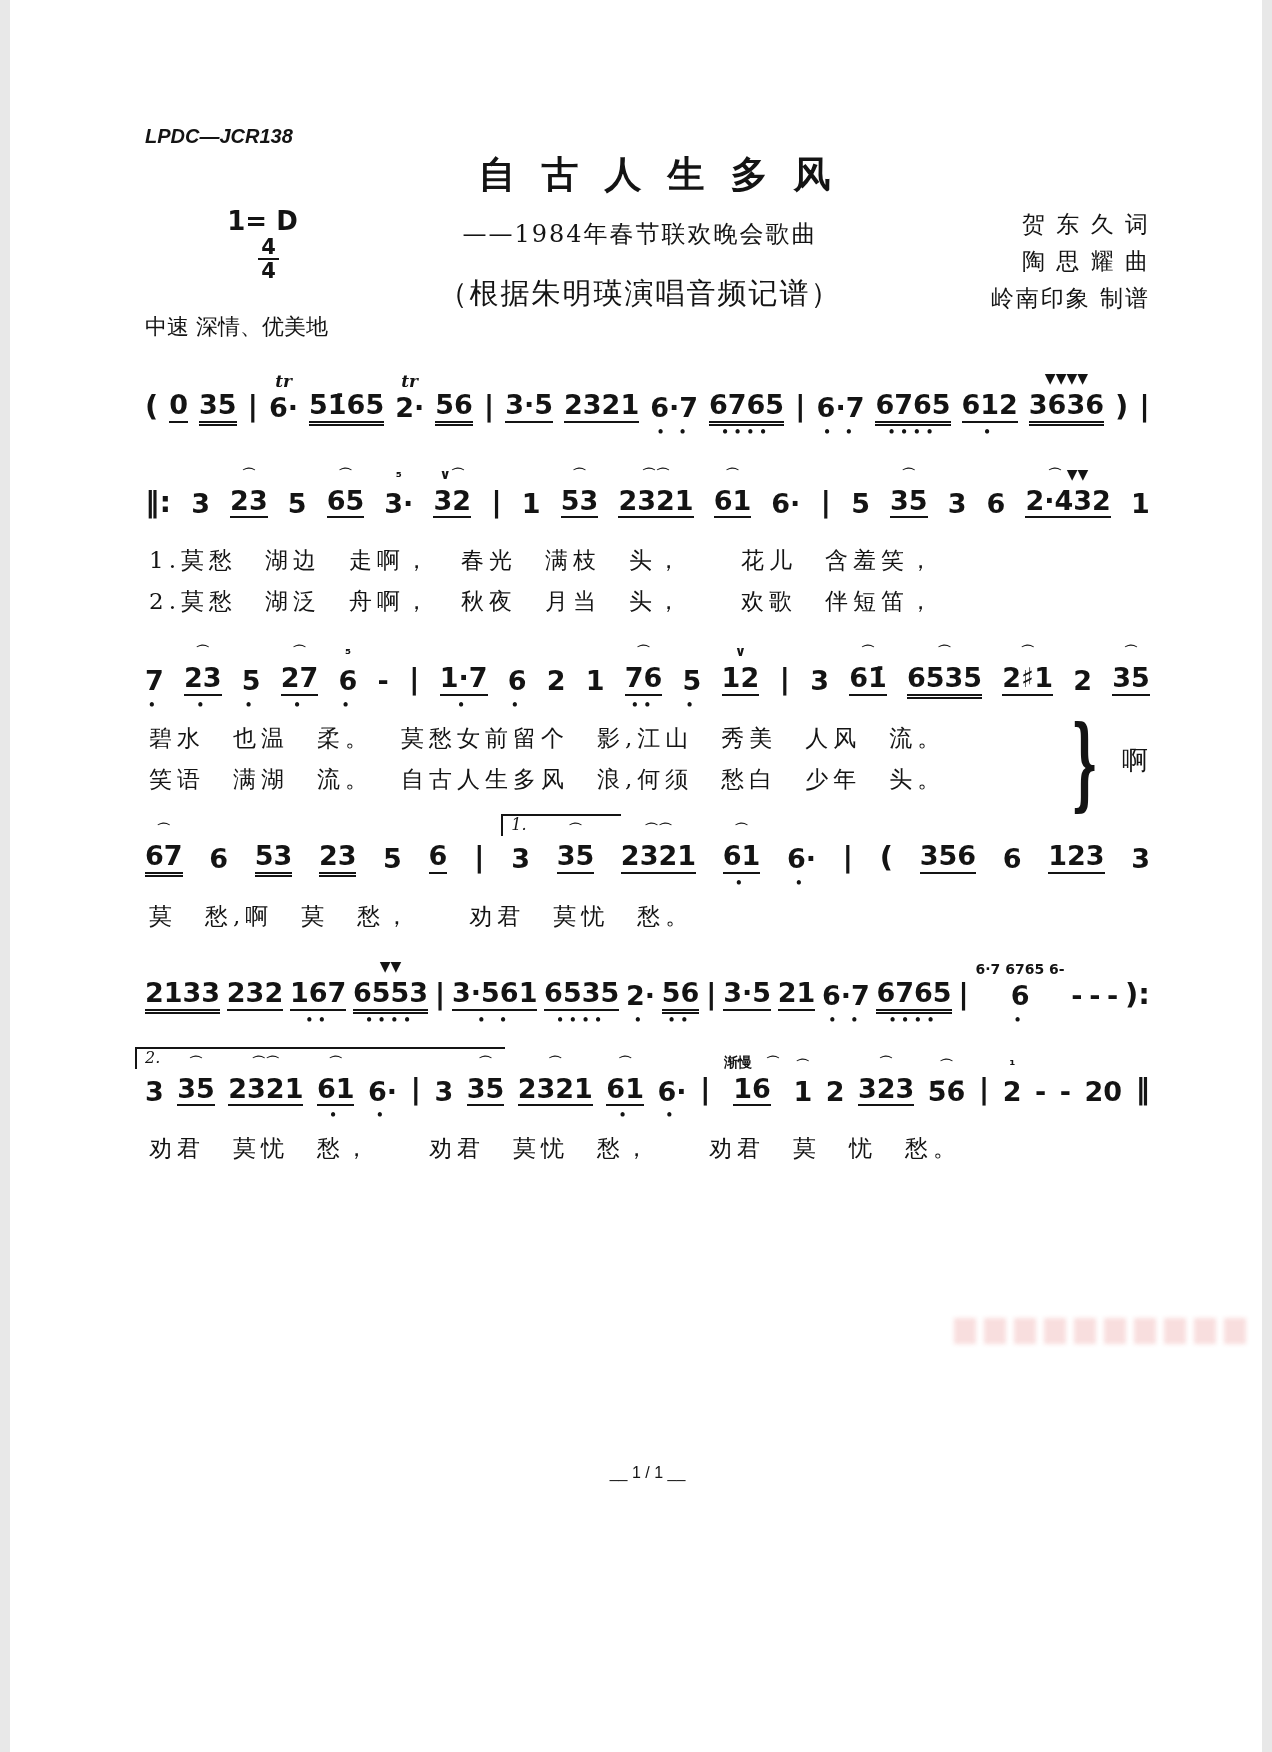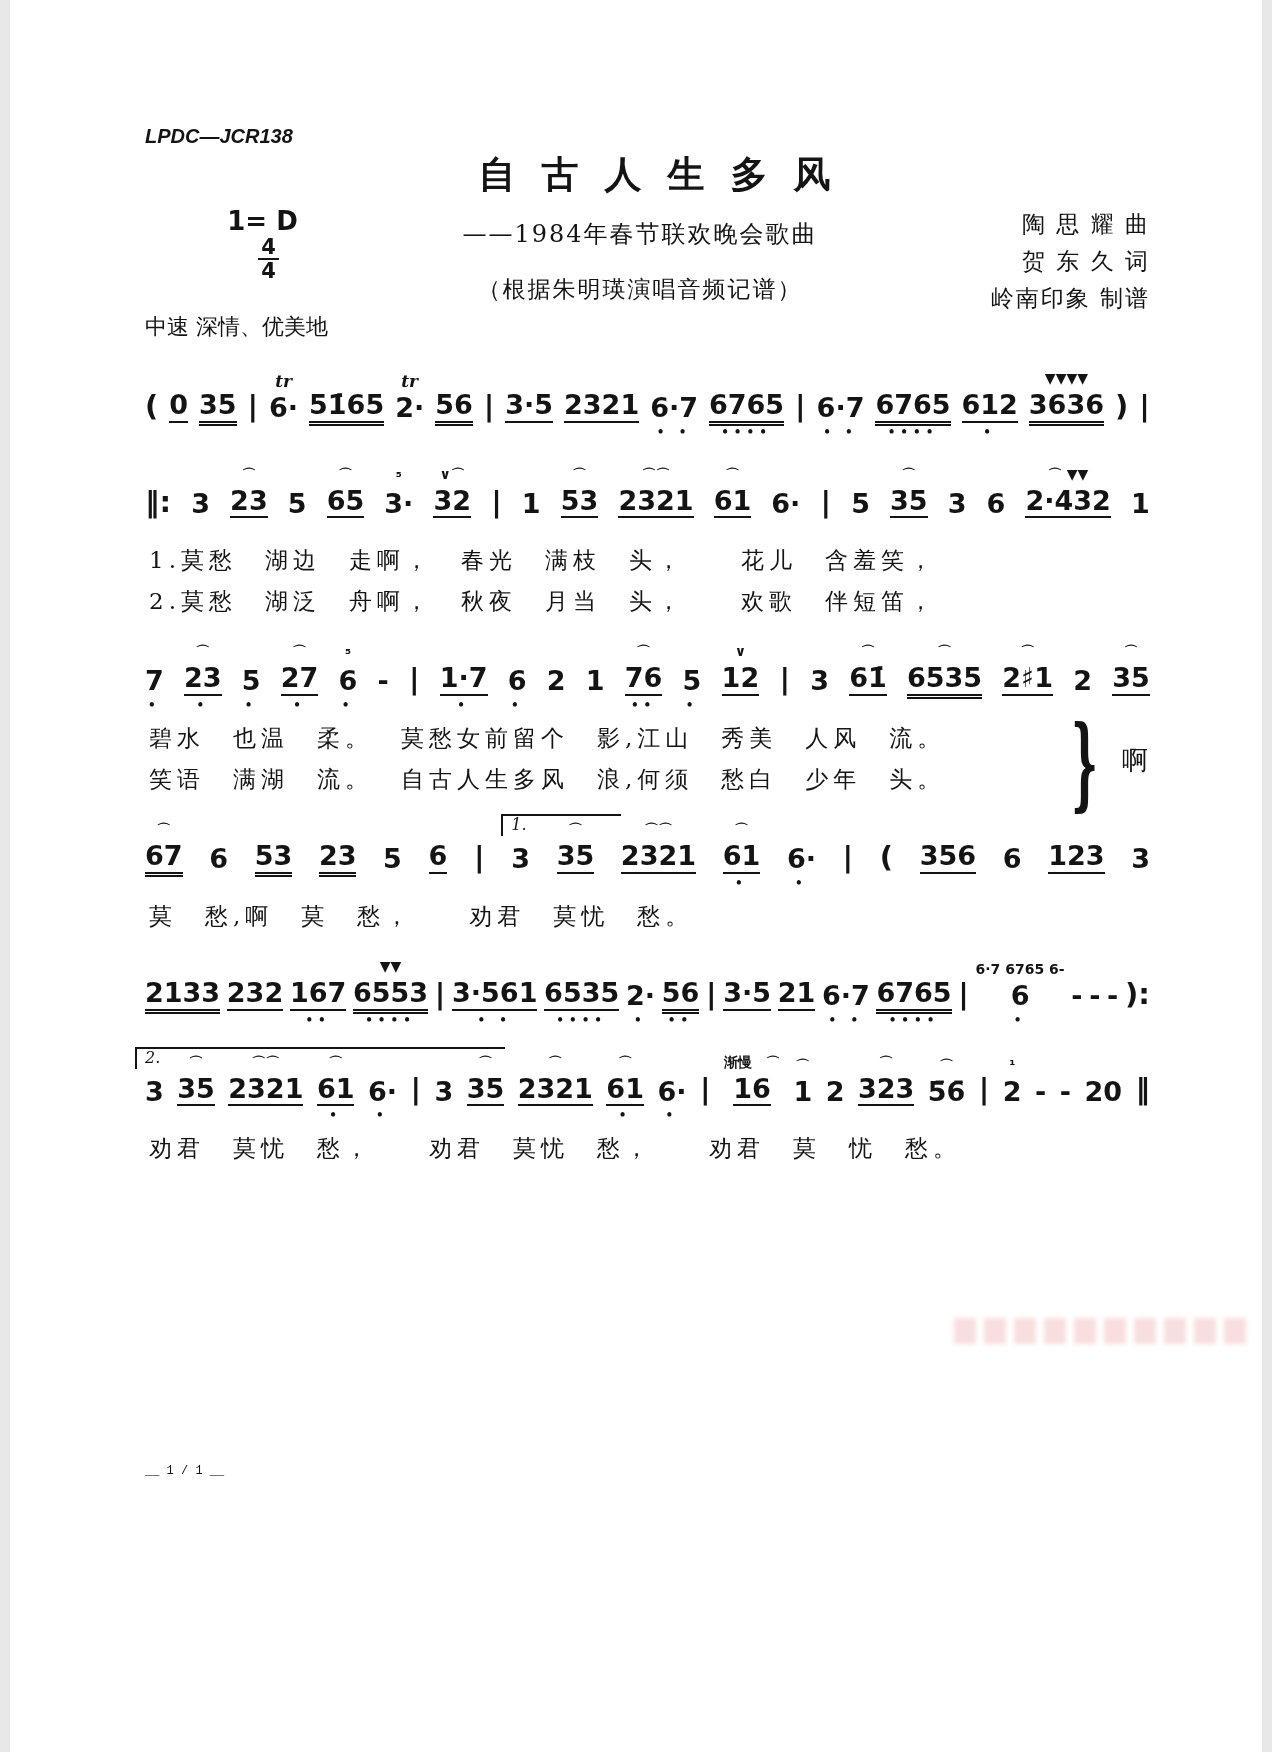--- a/index.html
+++ b/index.html
@@ -9,21 +9,21 @@
   .catalog{font-family:"Liberation Sans",sans-serif;font-style:italic;font-size:20px;font-weight:bold;}
   .title{text-align:center;font-size:37px;font-weight:bold;letter-spacing:26px;margin:2px 0 2px 40px;}
   .meta{display:flex;align-items:flex-start;margin-top:6px;}
   .mleft{width:235px;}
   .keysig{font-family:"DejaVu Sans",sans-serif;font-weight:bold;font-size:26px;display:flex;align-items:center;flex-direction:column;}
   .frac{display:inline-flex;flex-direction:column;align-items:center;margin-left:12px;font-size:21px;line-height:1.05;}
   .frac .ftop{border-bottom:2px solid #141414;padding:0 3px;}
   .tempo{font-size:22px;margin-top:30px;white-space:nowrap;}
   .mcenter{flex:1;text-align:center;}
   .subtitle{font-size:24px;margin-top:12px;letter-spacing:2px;}
-  .note{font-size:23px;margin-top:24px;letter-spacing:2px;}
+  .note{font-size:29px;margin-top:24px;letter-spacing:2px;}
   .mright{width:250px;text-align:right;}
   .credits div{font-size:23px;line-height:37px;letter-spacing:2px;white-space:nowrap;}
   .score{margin-top:26px;}
   .mrow{display:flex;justify-content:space-between;align-items:flex-end;margin:24px 0 4px 0;}
   .tok{display:inline-flex;flex-direction:column;align-items:center;position:relative;}
   .ttop{height:22px;font-size:14px;font-weight:bold;font-family:"DejaVu Sans",sans-serif;white-space:nowrap;line-height:20px;}
   .ttop.trx{font-style:italic;font-family:"DejaVu Serif",serif;font-size:17px;}
   .num{font-family:"DejaVu Sans",sans-serif;font-weight:bold;font-size:27px;line-height:1.1;white-space:nowrap;}
   .num.u1{border-bottom:2px solid #141414;padding-bottom:1px;}
   .num.u2{position:relative;border-bottom:2px solid #141414;padding-bottom:1px;}
@@ -32,21 +32,21 @@
   .bar .num{font-size:29px;}
   .paren .num{font-size:29px;}
   .volta{position:absolute;top:-8px;left:-10px;height:20px;border-top:2px solid #141414;border-left:2px solid #141414;
          font-style:italic;font-size:16px;line-height:18px;padding-left:8px;text-align:left;width:90px;
          font-family:"DejaVu Serif",serif;font-weight:normal;}
   .lrow{font-size:23px;letter-spacing:5px;margin:10px 0 0 4px;white-space:nowrap;}
   .lpair{position:relative;padding-right:90px;}
   .brace{position:absolute;right:52px;top:50%;transform:translateY(-42%) scaleY(2.4);font-size:42px;font-weight:bold;}
   .brace-label{position:absolute;right:2px;top:50%;transform:translateY(-46%);font-size:26px;}
   .footer{margin-top:30px;font-style:italic;font-size:20px;line-height:34px;letter-spacing:1px;}
-  .pagenum{margin-top:300px;font-size:12px;font-family:Liberation Mono, monospace;}
+  .pagenum{text-align:center;margin-top:300px;font-size:16px;font-family:Liberation Sans, sans-serif;}
   .wm{position:absolute;right:8px;bottom:408px;width:300px;height:26px;opacity:.28;
       background:repeating-linear-gradient(90deg,#e98a8a 0 22px,#ffffff00 22px 30px);filter:blur(2px);}
 </style>
 </head>
 <body>
 
 <div class="page">
   <div class="content">
     <div class="catalog">LPDC—JCR138</div>
     <div class="title">自古人生多风</div>
@@ -59,22 +59,22 @@
             <span class="fbot">4</span>
           </span>
         </div>
         <div class="tempo">中速 深情、优美地</div>
       </div>
       <div class="mcenter">
         <div class="subtitle">——1984年春节联欢晚会歌曲</div>
         <div class="note">（根据朱明瑛演唱音频记谱）</div>
       </div>
       <div class="mright credits">
+        <div>贺 东 久 词</div>
         <div>陶 思 耀 曲</div>
-        <div>贺 东 久 词</div>
         <div>岭南印象 制谱</div>
       </div>
     </div>
     <div class="score">
         <div class="mrow">
           <span class="tok paren">
             <span class="ttop"></span>
             <span class="num">(</span>
             <span class="tsub"></span>
           </span>

